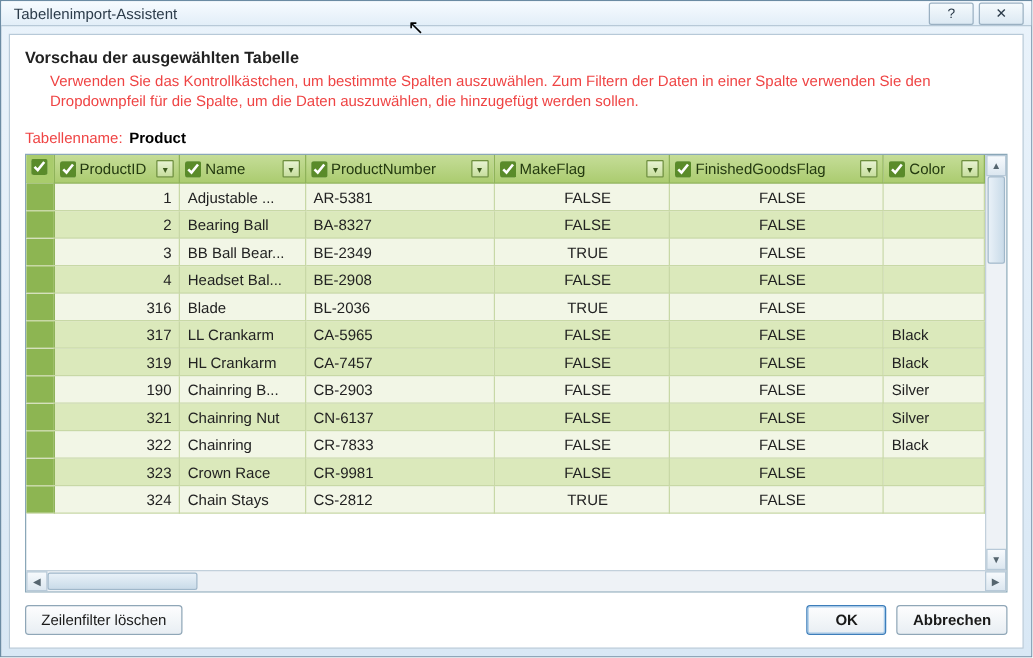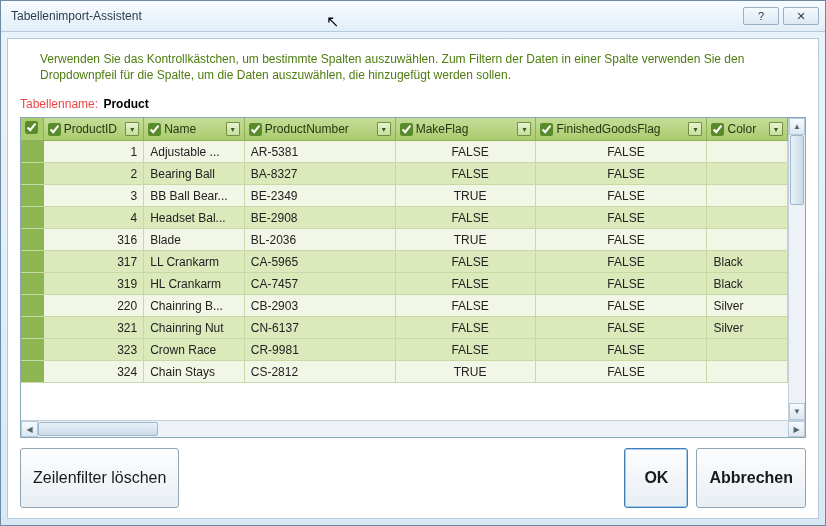--- a/index.html
+++ b/index.html
@@ -15,21 +15,21 @@
   .window {
     width: 826px;
     height: 526px;
     border: 1px solid #6b8ba3;
     background: linear-gradient(#eaf3fb, #d9e8f5);
     display: flex;
     flex-direction: column;
     box-shadow: 0 2px 6px rgba(0,0,0,0.3);
   }
   .titlebar {
-    height: 31px;
+    height: 20px;
     background: linear-gradient(#f7fbff, #e2eef8);
     border-bottom: 1px solid #b7c9d8;
     display: flex;
     align-items: center;
     padding: 0 6px 0 10px;
     color: #2b3b4a;
   }
   .titlebar .title { flex: 1; }
   .title-buttons { display: flex; gap: 4px; }
   .title-btn {
@@ -51,21 +51,21 @@
     padding: 10px 12px;
     min-height: 0;
   }
   .heading {
     font-weight: bold;
     font-size: 13px;
     color: #222;
     margin-bottom: 2px;
   }
   .desc {
-    color: #4d7c0f;
+    color: #ef4444;
     margin: 2px 0 10px 20px;
     line-height: 1.35;
   }
   .tablename-row {
     margin: 4px 0 6px 0;
   }
   .tablename-row .lbl { color: #ef4444; }
   .tablename-row .val { font-weight: bold; margin-left: 2px; }
   .grid-wrap {
     flex: 1;
@@ -195,23 +195,23 @@
     cursor: pointer;
   }
   .footer {
     margin-top: 10px;
     display: flex;
     align-items: center;
   }
   .btn {
     border: 1px solid #8fa6b7;
     background: linear-gradient(#fdfdfe,#e8eef3);
-    padding: 20px 12px;
+    padding: 4px 12px;
     border-radius: 3px;
-    font-size: 16px;
+    font-size: 12px;
     color: #1a1a1a;
     cursor: pointer;
     min-width: 64px;
     text-align: center;
   }
   .btn.default {
     border: 1px solid #3d7ebb;
     box-shadow: 0 0 0 1px rgba(90,160,220,0.5) inset;
   }
   .footer .spacer { flex: 1; }
@@ -236,20 +236,21 @@
   <div class="titlebar">
     <span class="title">Tabellenimport-Assistent</span>
     <div class="title-buttons">
       <div class="title-btn">?</div>
       <div class="title-btn">✕</div>
     </div>
   </div>
   <span class="cursor">↖</span>
 
   <div class="client">
+    <div class="heading">Vorschau der ausgewählten Tabelle</div>
     <div class="desc">Verwenden Sie das Kontrollkästchen, um bestimmte Spalten auszuwählen. Zum Filtern der Daten in einer Spalte verwenden Sie den Dropdownpfeil für die Spalte, um die Daten auszuwählen, die hinzugefügt werden sollen.</div>
 
     <div class="tablename-row">
       <span class="lbl">Tabellenname:</span>
       <span class="val">Product</span>
     </div>
 
     <div class="grid-wrap">
       <div class="grid-scroll">
         <div class="grid-content">
@@ -372,35 +373,44 @@
                   <td class="row-select"></td>
                   <td class="num">319</td>
                   <td>HL Crankarm</td>
                   <td>CA-7457</td>
                   <td class="center">FALSE</td>
                   <td class="center">FALSE</td>
                   <td>Black</td>
                 </tr>
                 <tr class="odd">
                   <td class="row-select"></td>
-                  <td class="num">220</td>
+                  <td class="num">190</td>
                   <td>Chainring B...</td>
                   <td>CB-2903</td>
                   <td class="center">FALSE</td>
                   <td class="center">FALSE</td>
                   <td>Silver</td>
                 </tr>
                 <tr class="even">
                   <td class="row-select"></td>
                   <td class="num">321</td>
                   <td>Chainring Nut</td>
                   <td>CN-6137</td>
                   <td class="center">FALSE</td>
                   <td class="center">FALSE</td>
                   <td>Silver</td>
+                </tr>
+                <tr class="odd">
+                  <td class="row-select"></td>
+                  <td class="num">322</td>
+                  <td>Chainring</td>
+                  <td>CR-7833</td>
+                  <td class="center">FALSE</td>
+                  <td class="center">FALSE</td>
+                  <td>Black</td>
                 </tr>
                 <tr class="even">
                   <td class="row-select"></td>
                   <td class="num">323</td>
                   <td>Crown Race</td>
                   <td>CR-9981</td>
                   <td class="center">FALSE</td>
                   <td class="center">FALSE</td>
                   <td></td>
                 </tr>

